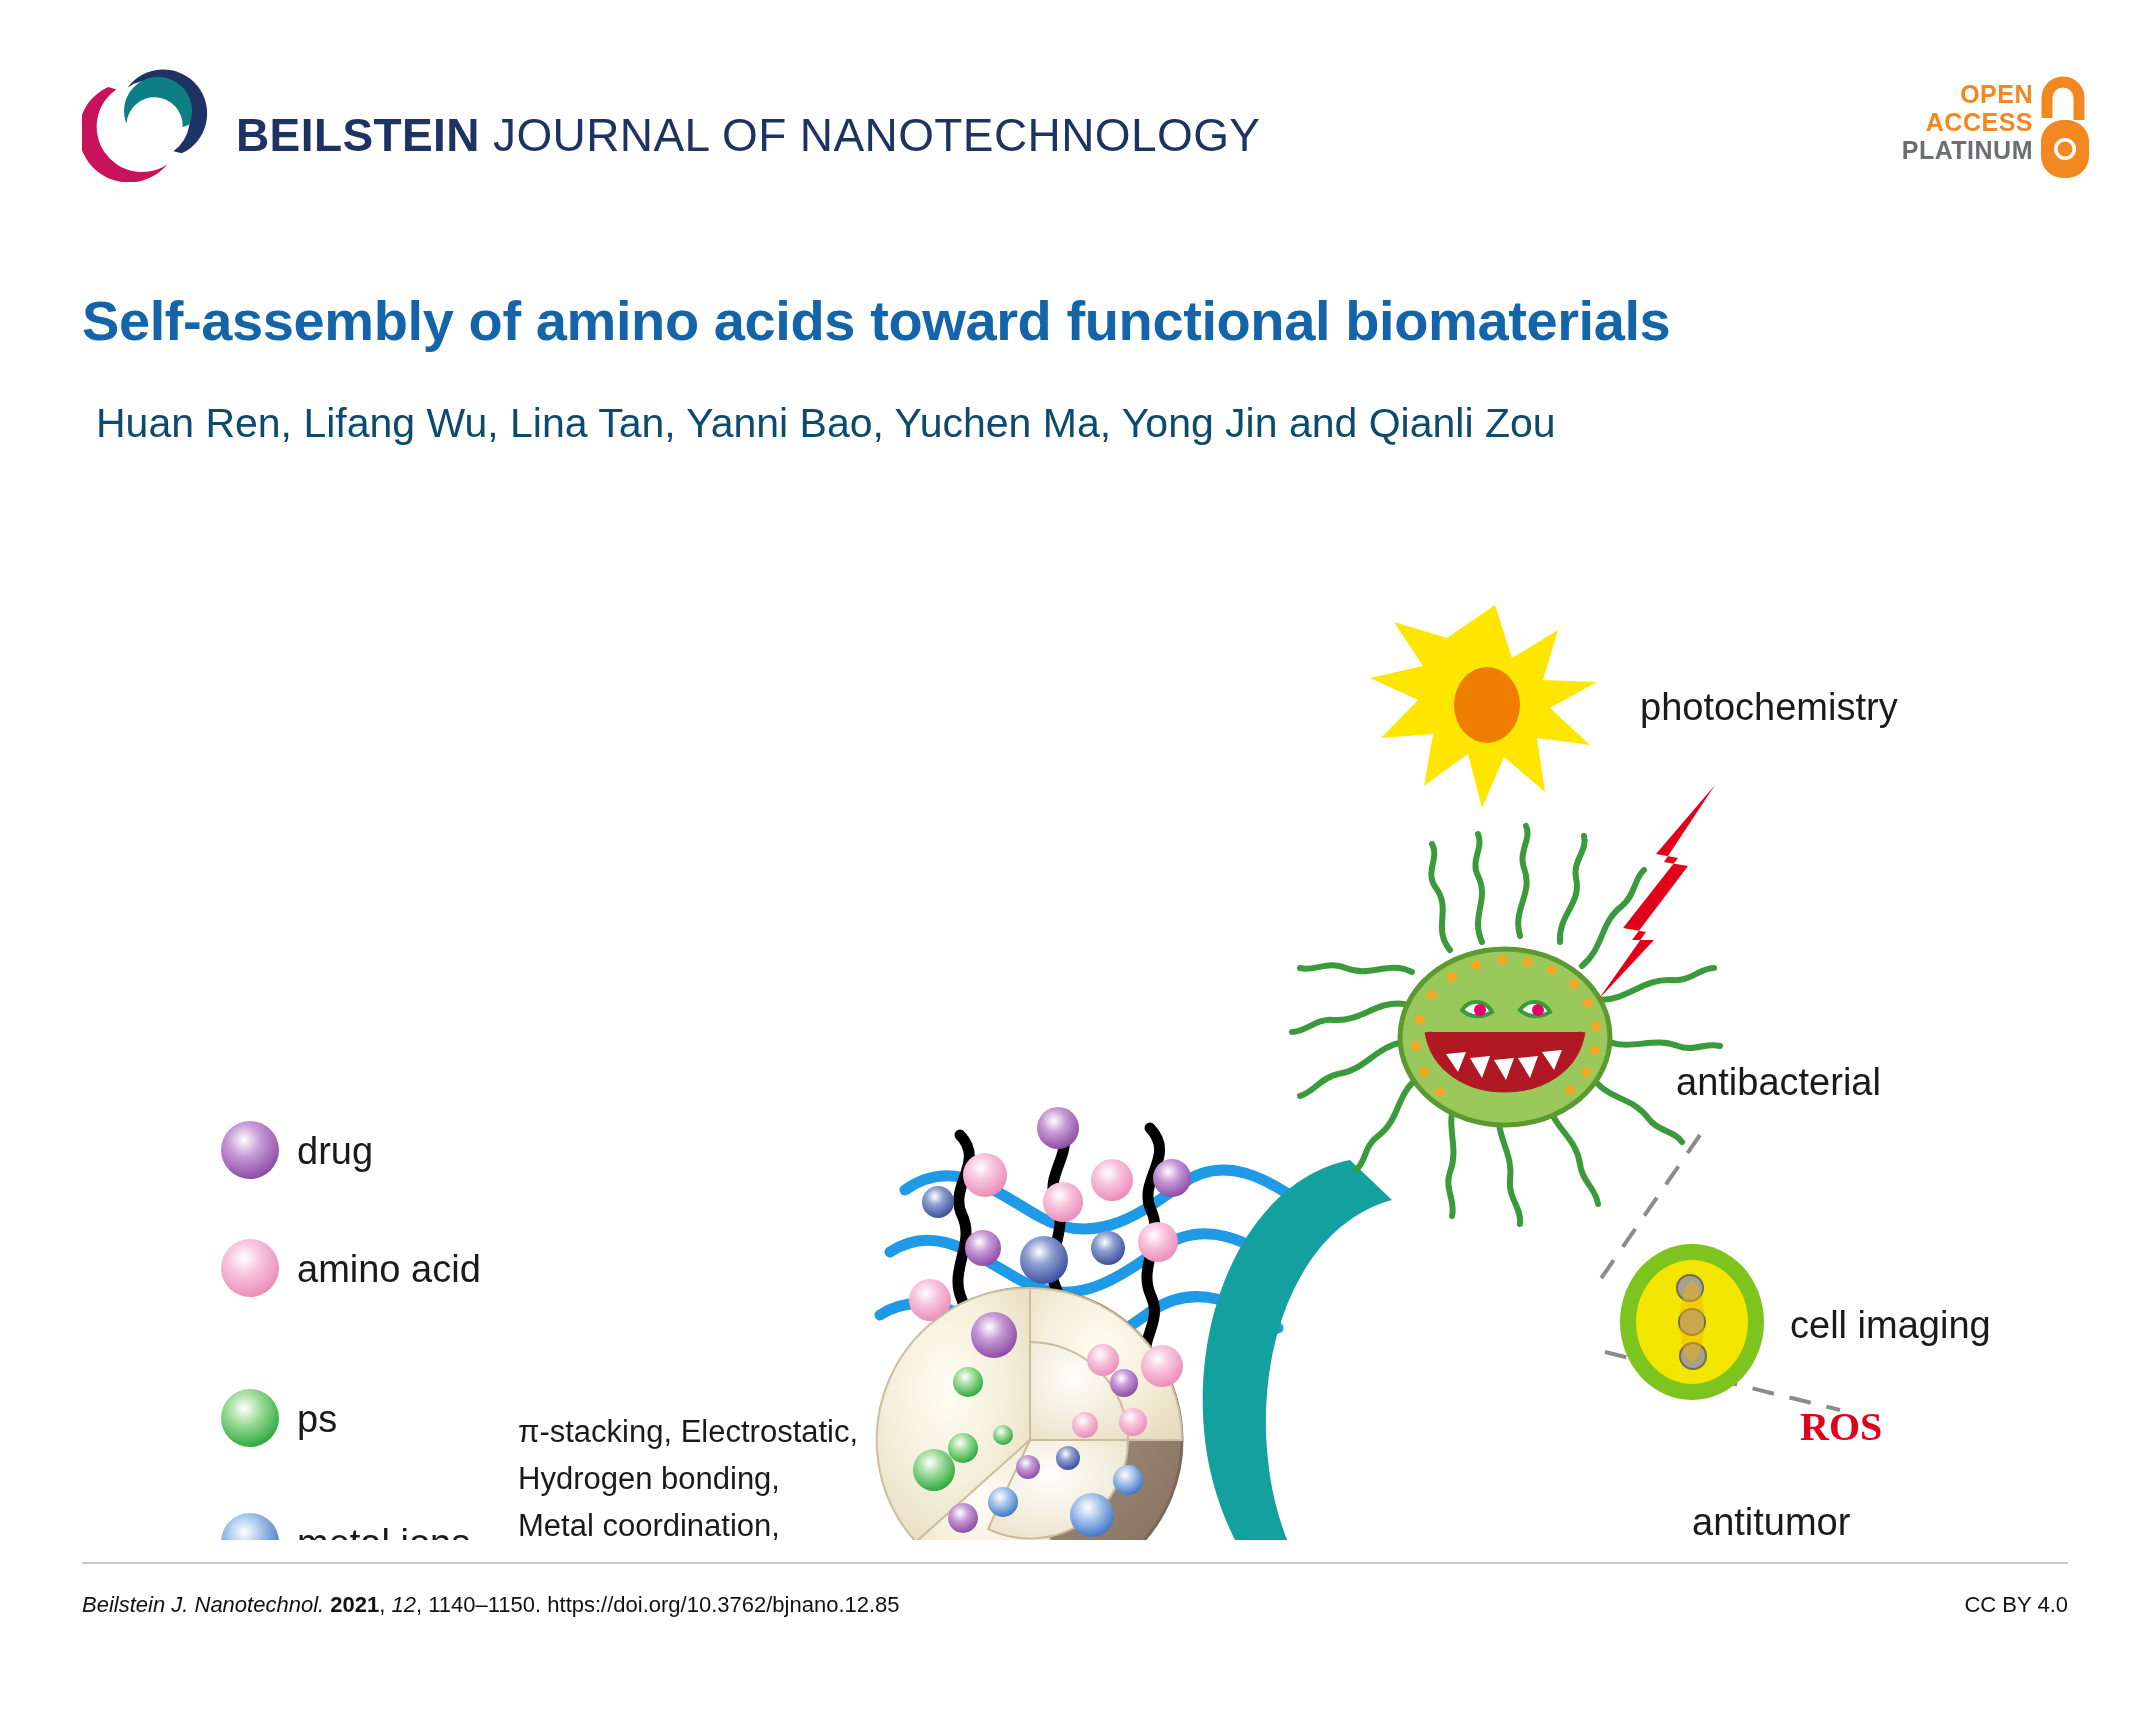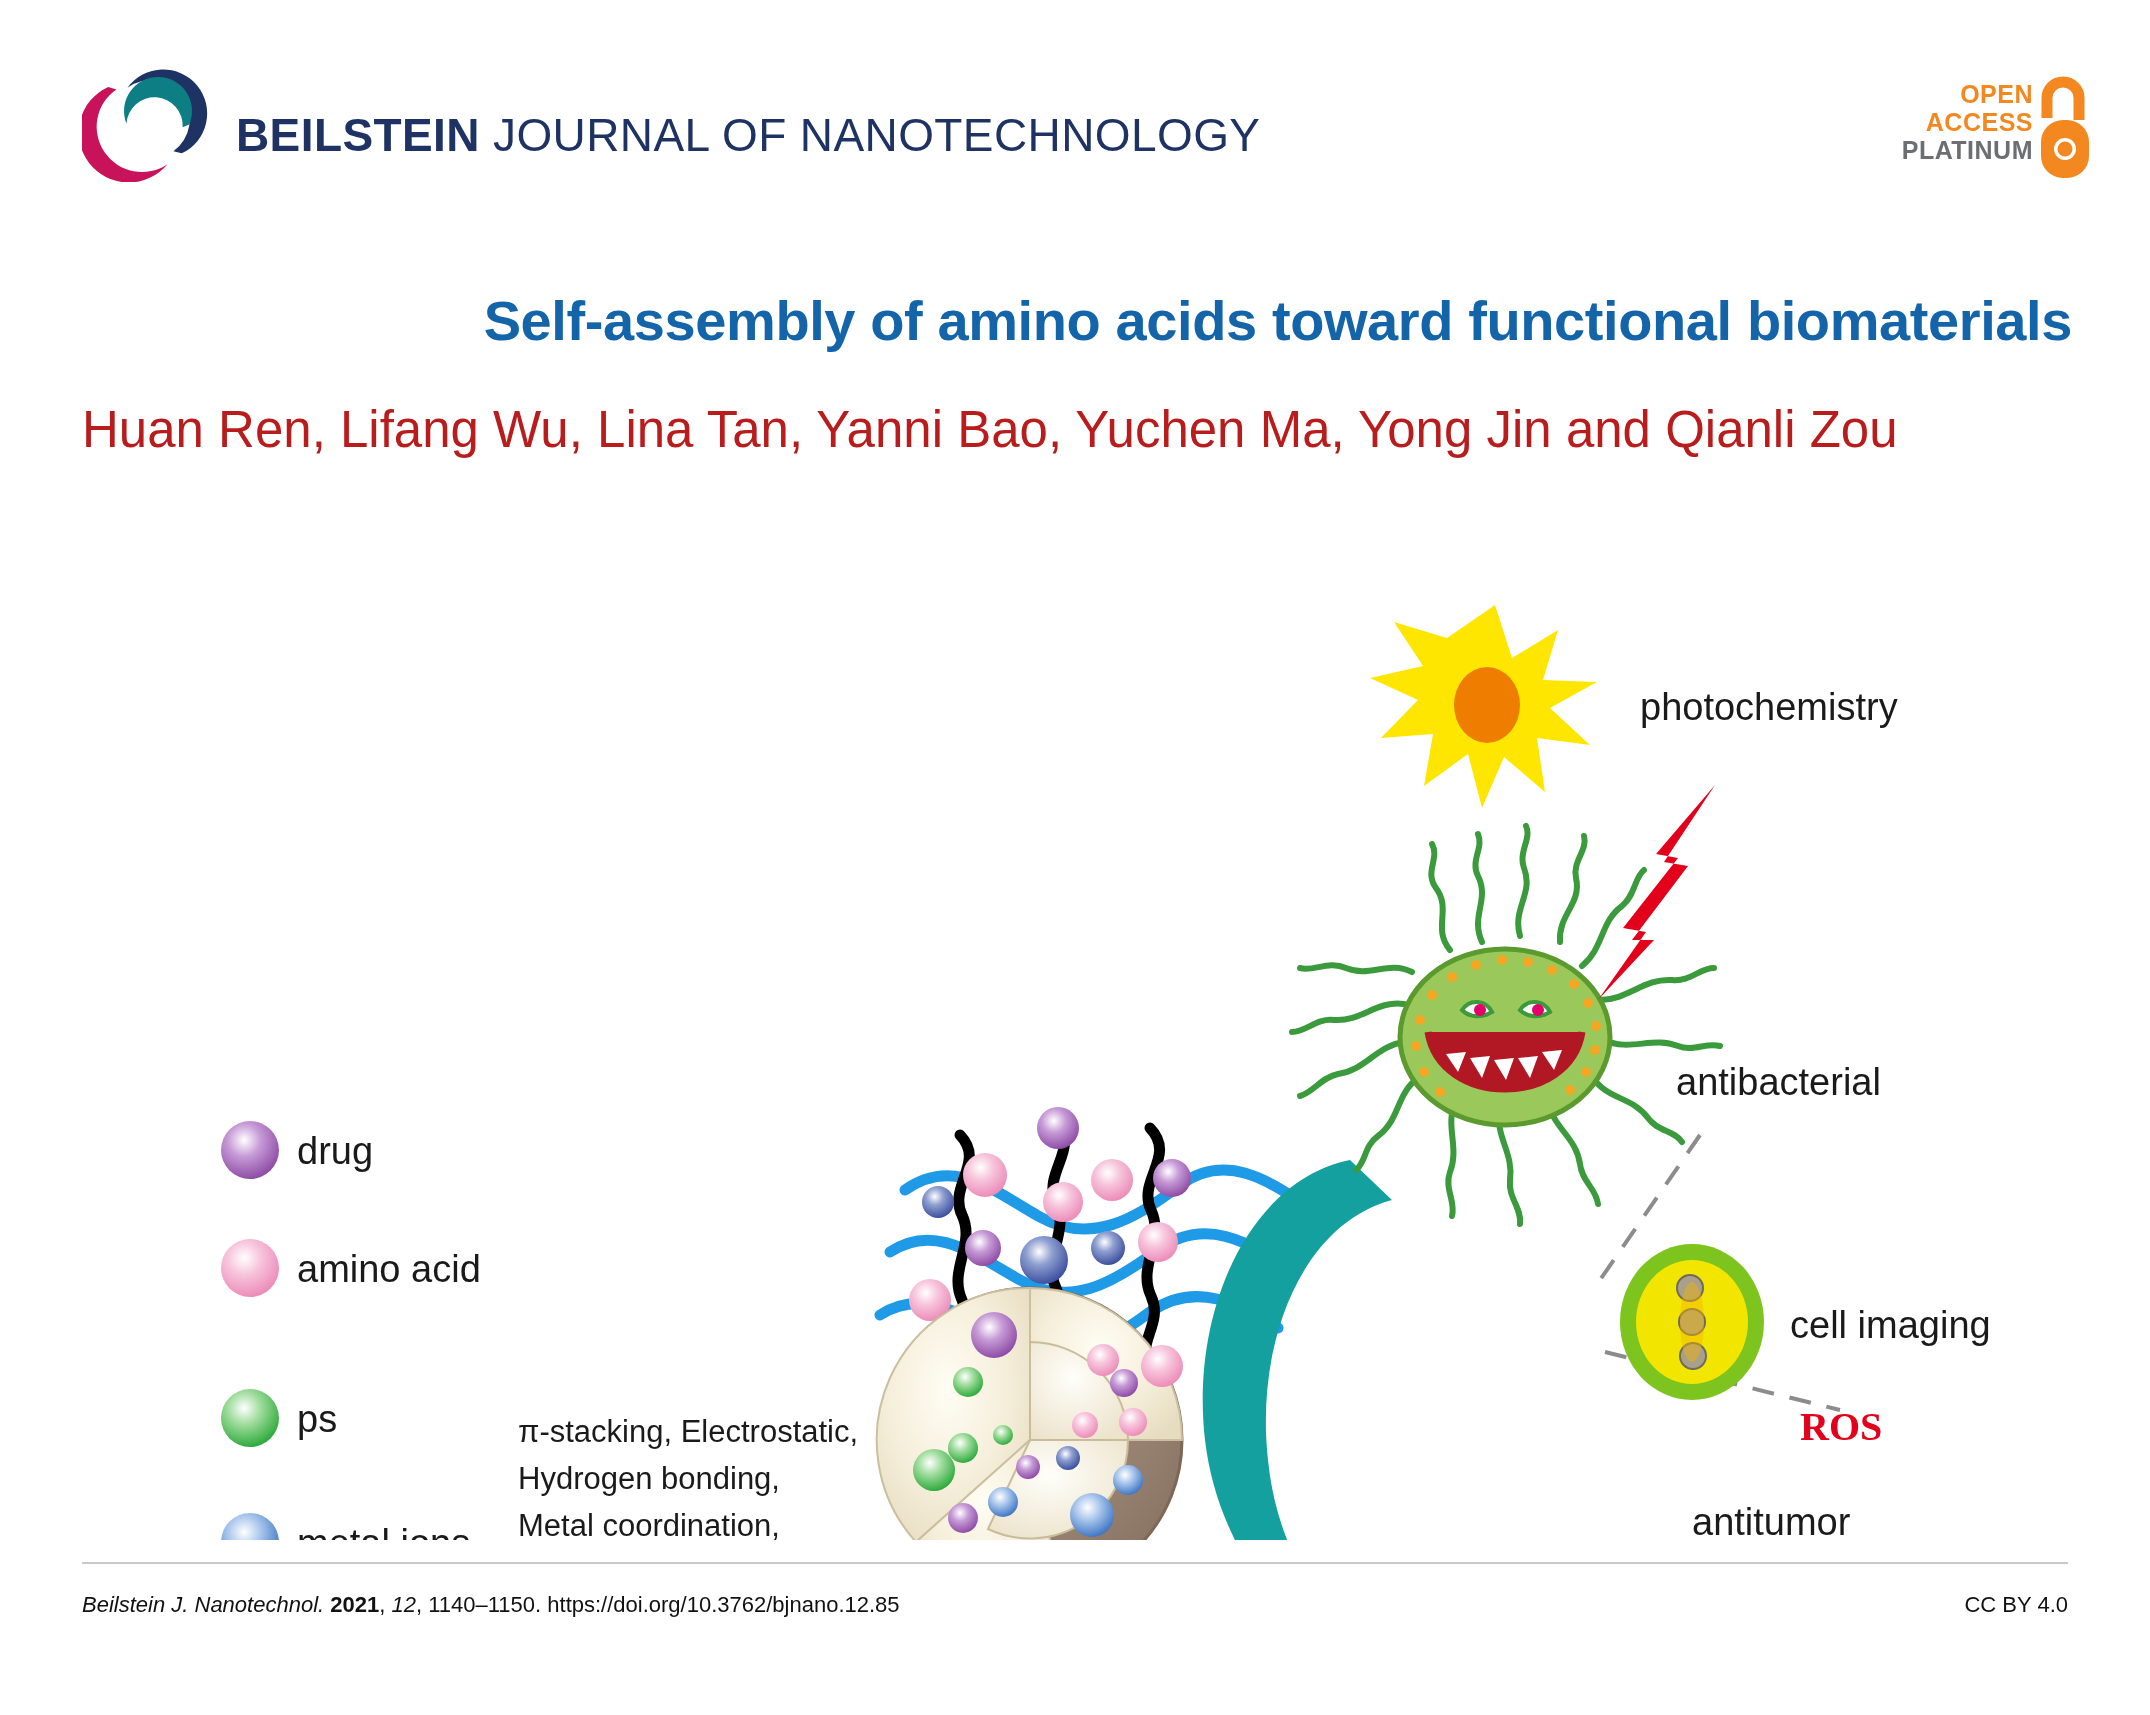--- a/index.html
+++ b/index.html
@@ -61,28 +61,27 @@
 
   
   #paper-title {
     position: absolute;
     left: 82px; top: 288px;
     width: 1990px;
     font-size: 56px;
     font-weight: 700;
     color: #1464aa;
     letter-spacing: -0.4px;
-    text-align: right;
   }
   #paper-authors {
     position: absolute;
-    left: 82px; top: 400px;
+    left: 96px; top: 400px;
     width: 1990px;
-    font-size: 51px;
-    color: #b91c1c;
+    font-size: 41px;
+    color: #0c4a6e;
   }
 
   
   #graphical-abstract {
     position: absolute;
     left: 0; top: 480px;
     width: 2150px; height: 1060px;
   }
   #ga-svg { display: block; }
 

